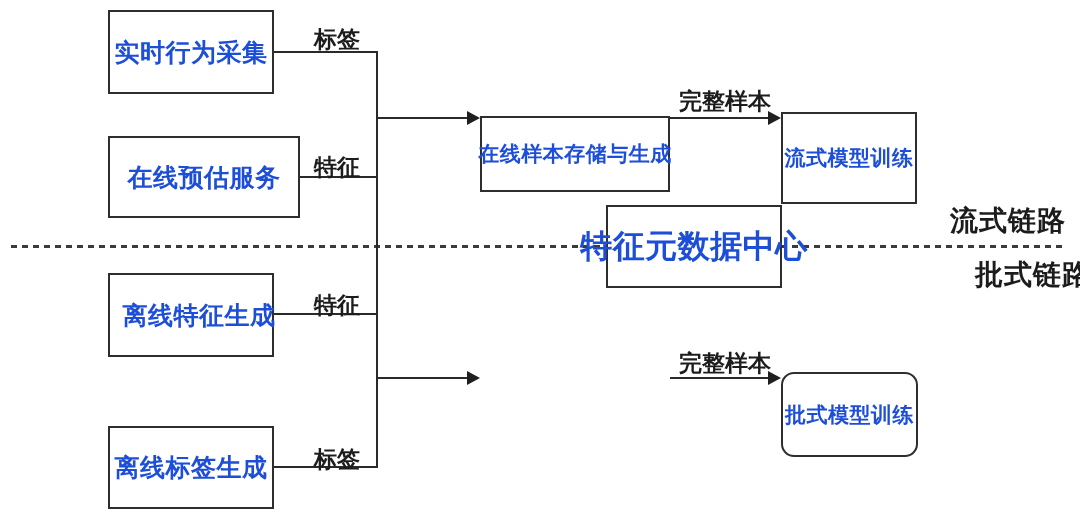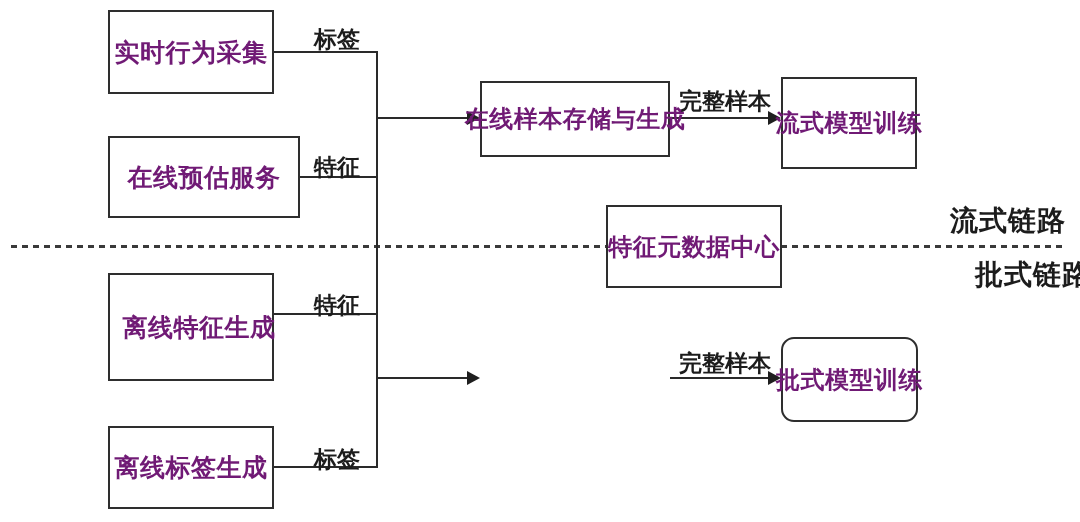--- a/index.html
+++ b/index.html
@@ -18,21 +18,21 @@
   }
   .node {
     position: absolute;
     border: 2.5px solid #2e2e2e;
     background: #ffffff;
     display: flex;
     align-items: center;
     justify-content: center;
     text-align: center;
     font-weight: 600;
-    color: #701a75;
+    color: #1d4ed8;
     z-index: 3;
     box-sizing: border-box;
     letter-spacing: 0.5px;
     white-space: nowrap;
   }
   .line {
     position: absolute;
     background: #2a2a2a;
     z-index: 1;
   }
@@ -64,22 +64,22 @@
     position: absolute;
     font-size: 28px;
     font-weight: 600;
     color: #1c1c1c;
     text-align: center;
     z-index: 2;
     white-space: nowrap;
     letter-spacing: 1px;
   }
   .fs25 { font-size: 25px; }
-  .fs24 { font-size: 24px; }
-  .fs21 { font-size: 24px; }
+  .fs24 { font-size: 32px; }
+  .fs21 { font-size: 21px; margin-top: 35px; }
 </style>
 </head>
 <body>
 
 <div class="canvas">
 
   <div class="dashed-line" style="left:11px; top:245px; width:1052px;"></div>
 
   <div class="line" style="left:274px; top:51px;  width:104px; height:2px;"></div>
   <div class="line" style="left:274px; top:176px; width:104px; height:2px;"></div>
@@ -95,21 +95,21 @@
   <div class="arrowhead" style="left:467px; top:371px;"></div>
 
   <div class="line" style="left:670px; top:117px; width:99px; height:2px;"></div>
   <div class="arrowhead" style="left:768px; top:111px;"></div>
 
   <div class="line" style="left:670px; top:377px; width:99px; height:2px;"></div>
   <div class="arrowhead" style="left:768px; top:371px;"></div>
 
   <div class="node fs25" style="left:108px; top:10px;  width:166px; height:84px;">实时行为采集</div>
   <div class="node fs25" style="left:108px; top:136px; width:192px; height:82px;">在线预估服务</div>
-  <div class="node fs25" style="left:108px; top:273px; width:166px; height:108px;padding-left:16px;">离线特征生成</div>
+  <div class="node fs25" style="left:108px; top:273px; width:166px; height:84px;padding-left:16px;">离线特征生成</div>
   <div class="node fs25" style="left:108px; top:426px; width:166px; height:83px;">离线标签生成</div>
 
   <div class="node fs21" style="left:480px; top:81px;  width:190px; height:76px;">在线样本存储与生成</div>
   <div class="node fs24" style="left:606px; top:205px; width:176px; height:83px;">特征元数据中心</div>
 
   <div class="node fs21" style="left:781px; top:77px;  width:136px; height:92px;">流式模型训练</div>
   <div class="node fs21" style="left:781px; top:337px; width:137px; height:85px;border-radius:13px;">批式模型训练</div>
 
   <div class="edge-label" style="left:300px; top:24px;  width:74px;">标签</div>
   <div class="edge-label" style="left:300px; top:152px; width:74px;">特征</div>

